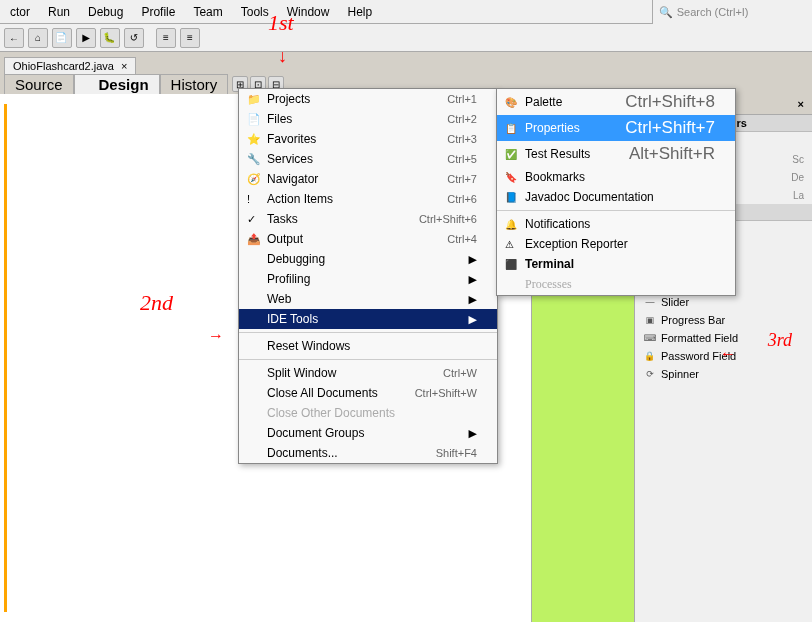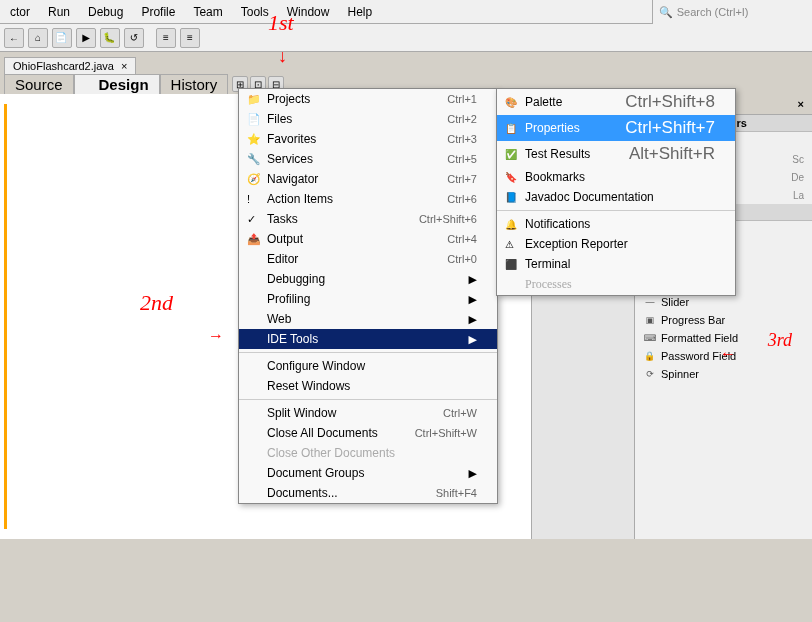--- a/index.html
+++ b/index.html
@@ -9,22 +9,22 @@
       background: #d4d0c8;
       width: 812px;
       height: 622px;
       overflow: hidden;
       position: relative;
     }
 
     
     .ide-bg {
       width: 812px;
-      height: 539px;
-      background: #e5e5e5;
+      height: 622px;
+      background: #bef264;
       position: relative;
     }
 
     
     .menu-bar {
       background: #f0f0f0;
       border-bottom: 1px solid #aaa;
       padding: 4px 6px;
       display: flex;
       align-items: center;
@@ -471,48 +471,39 @@
       <span>Tasks</span>
       <span class="shortcut">Ctrl+Shift+6</span>
     </div>
     <div class="dropdown-item">
       <span class="icon-space">📤</span>
       <span>Output</span>
       <span class="shortcut">Ctrl+4</span>
     </div>
     <div class="dropdown-item">
       <span class="icon-space"></span>
-      <span>Editor</span>
-      <span class="shortcut">Ctrl+0</span>
-    </div>
-    <div class="dropdown-item">
-      <span class="icon-space"></span>
       <span>Debugging</span>
       <span class="arrow-right">▶</span>
     </div>
     <div class="dropdown-item">
       <span class="icon-space"></span>
       <span>Profiling</span>
       <span class="arrow-right">▶</span>
     </div>
     <div class="dropdown-item">
       <span class="icon-space"></span>
       <span>Web</span>
       <span class="arrow-right">▶</span>
     </div>
     <div class="dropdown-item highlighted">
       <span class="icon-space"></span>
       <span>IDE Tools</span>
       <span class="arrow-right">▶</span>
     </div>
     <div class="dropdown-separator"></div>
-    <div class="dropdown-item">
-      <span class="icon-space"></span>
-      <span>Configure Window</span>
-    </div>
     <div class="dropdown-item">
       <span class="icon-space"></span>
       <span>Reset Windows</span>
     </div>
     <div class="dropdown-separator"></div>
     <div class="dropdown-item">
       <span class="icon-space"></span>
       <span>Split Window</span>
       <span class="shortcut">Ctrl+W</span>
     </div>
@@ -565,21 +556,21 @@
     <div class="submenu-item">
       <span style="width:20px;margin-left:-20px;font-size:10px;">🔔</span>
       <span>Notifications</span>
     </div>
     <div class="submenu-item">
       <span style="width:20px;margin-left:-20px;font-size:10px;">⚠</span>
       <span>Exception Reporter</span>
     </div>
     <div class="submenu-item">
       <span style="width:20px;margin-left:-20px;font-size:10px;">⬛</span>
-      <span style="font-weight:normal;">Terminal</span>
+      <span style="font-weight:bold;">Terminal</span>
     </div>
     <div class="submenu-item" style="color:#aaa;font-family:Liberation Serif, serif;">
       <span style="width:20px;margin-left:-20px;font-size:10px;"></span>
       <span>Processes</span>
     </div>
   </div>
 
   <div class="annot-1st">
     <span>1st</span>
   </div>

